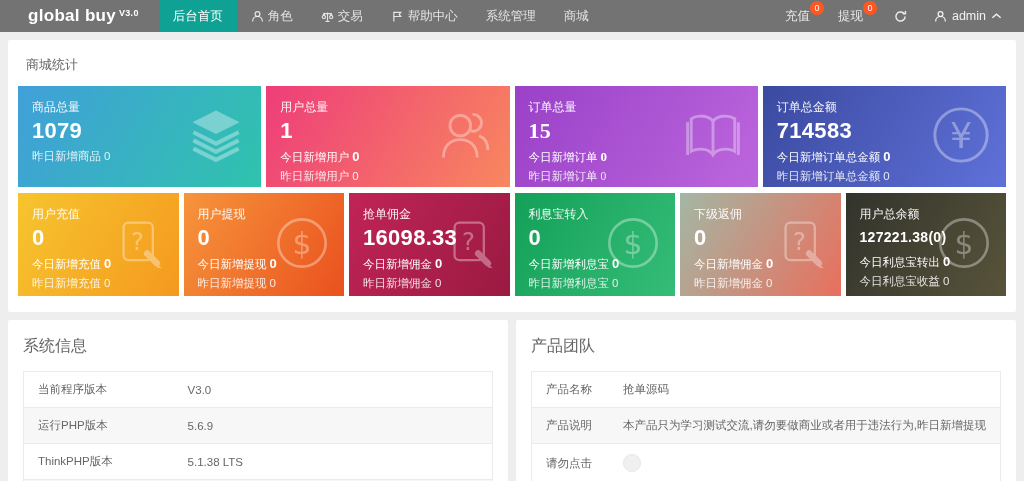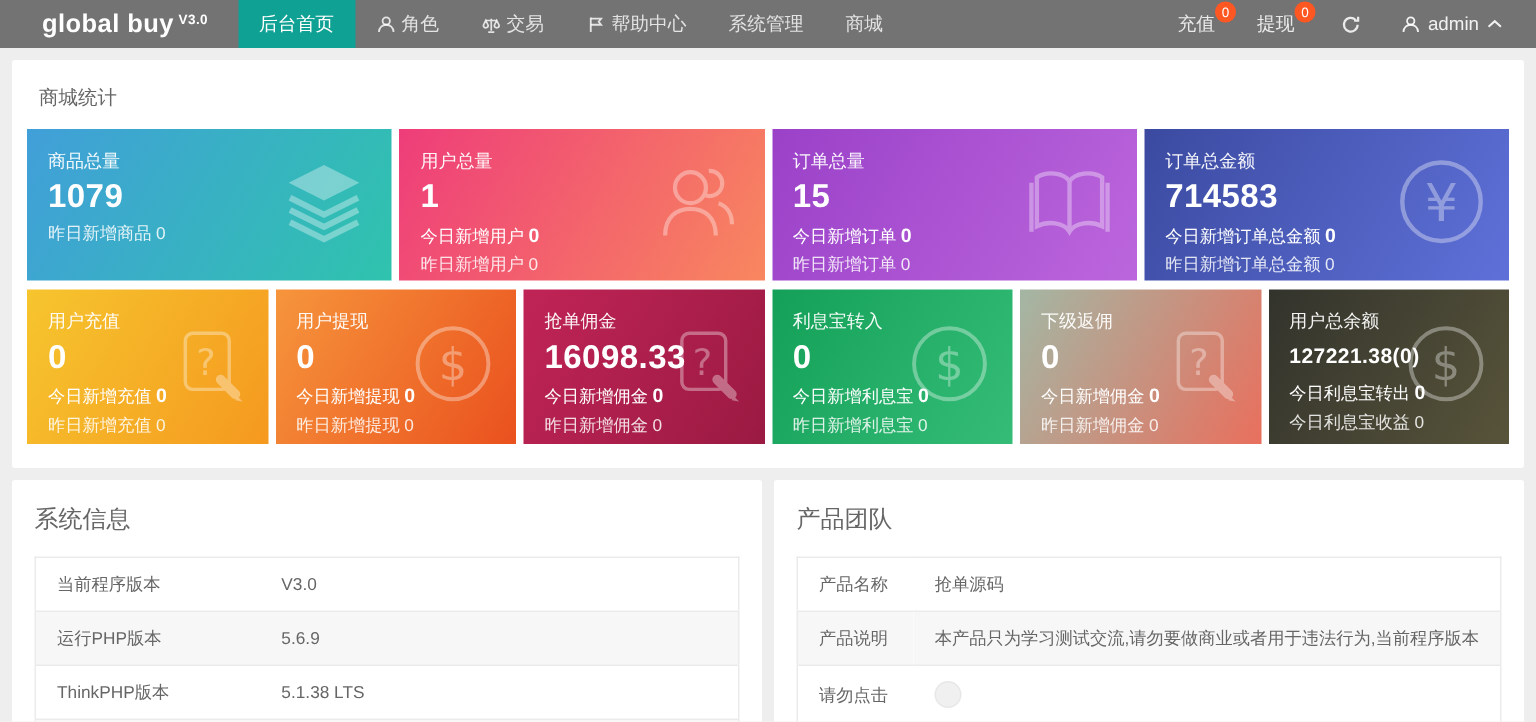--- a/index.html
+++ b/index.html
@@ -147,21 +147,21 @@
       <div class="card-icon">
         <svg width="62" height="60" viewBox="0 0 64 64" fill="none" stroke="#fff" stroke-width="3">
             <path d="M40 10a9 9 0 1 1-2 17.6"></path>
             <path d="M47 33c7 2.5 9.5 9 9.5 15"></path>
             <circle cx="27" cy="22" r="11"></circle>
             <path d="M9 56c0-13 8-19 18-19s18 6 18 19"></path>
           </svg>
       </div>
     </div>
 
-    <div class="card" style="background: linear-gradient(120deg, rgb(154, 65, 200), rgb(188, 102, 221));">
+    <div class="card" style="background: linear-gradient(120deg, rgb(154, 65, 200), rgb(188, 102, 221)); font-family: Liberation Serif, serif;">
       <div class="card-title">订单总量</div>
       <div class="card-value">15</div>
       <div class="card-line"><span>今日新增订单</span><b>0</b></div>
       <div class="card-line dim"><span>昨日新增订单</span><span class="v">0</span></div>
       <div class="card-icon">
         <svg width="62" height="58" viewBox="0 0 64 64" fill="none" stroke="#fff" stroke-width="3.2">
             <path d="M8 14c8-5 20-3 24 3 4-6 16-8 24-3v36c-8-4-20-3-24 4-4-7-16-8-24-4z"></path>
             <path d="M32 17v37"></path>
             <path d="M4 18v36M60 18v36"></path>
           </svg>
@@ -300,21 +300,21 @@
   <div class="panel">
     <div class="panel-title">产品团队</div>
     <table class="kv">
       <tbody>
         <tr>
           <td class="k">产品名称</td>
           <td class="v">抢单源码</td>
         </tr>
         <tr>
           <td class="k">产品说明</td>
-          <td class="v">本产品只为学习测试交流,请勿要做商业或者用于违法行为,当前程序版本</td>
+          <td class="v">本产品只为学习测试交流,请勿要做商业或者用于违法行为,昨日新增提现</td>
         </tr>
         <tr>
           <td class="k">请勿点击</td>
           <td class="v"><span class="dot-placeholder"></span></td>
         </tr>
         <tr>
           <td class="k">产品大小</td>
           <td class="v"></td>
         </tr>
 

